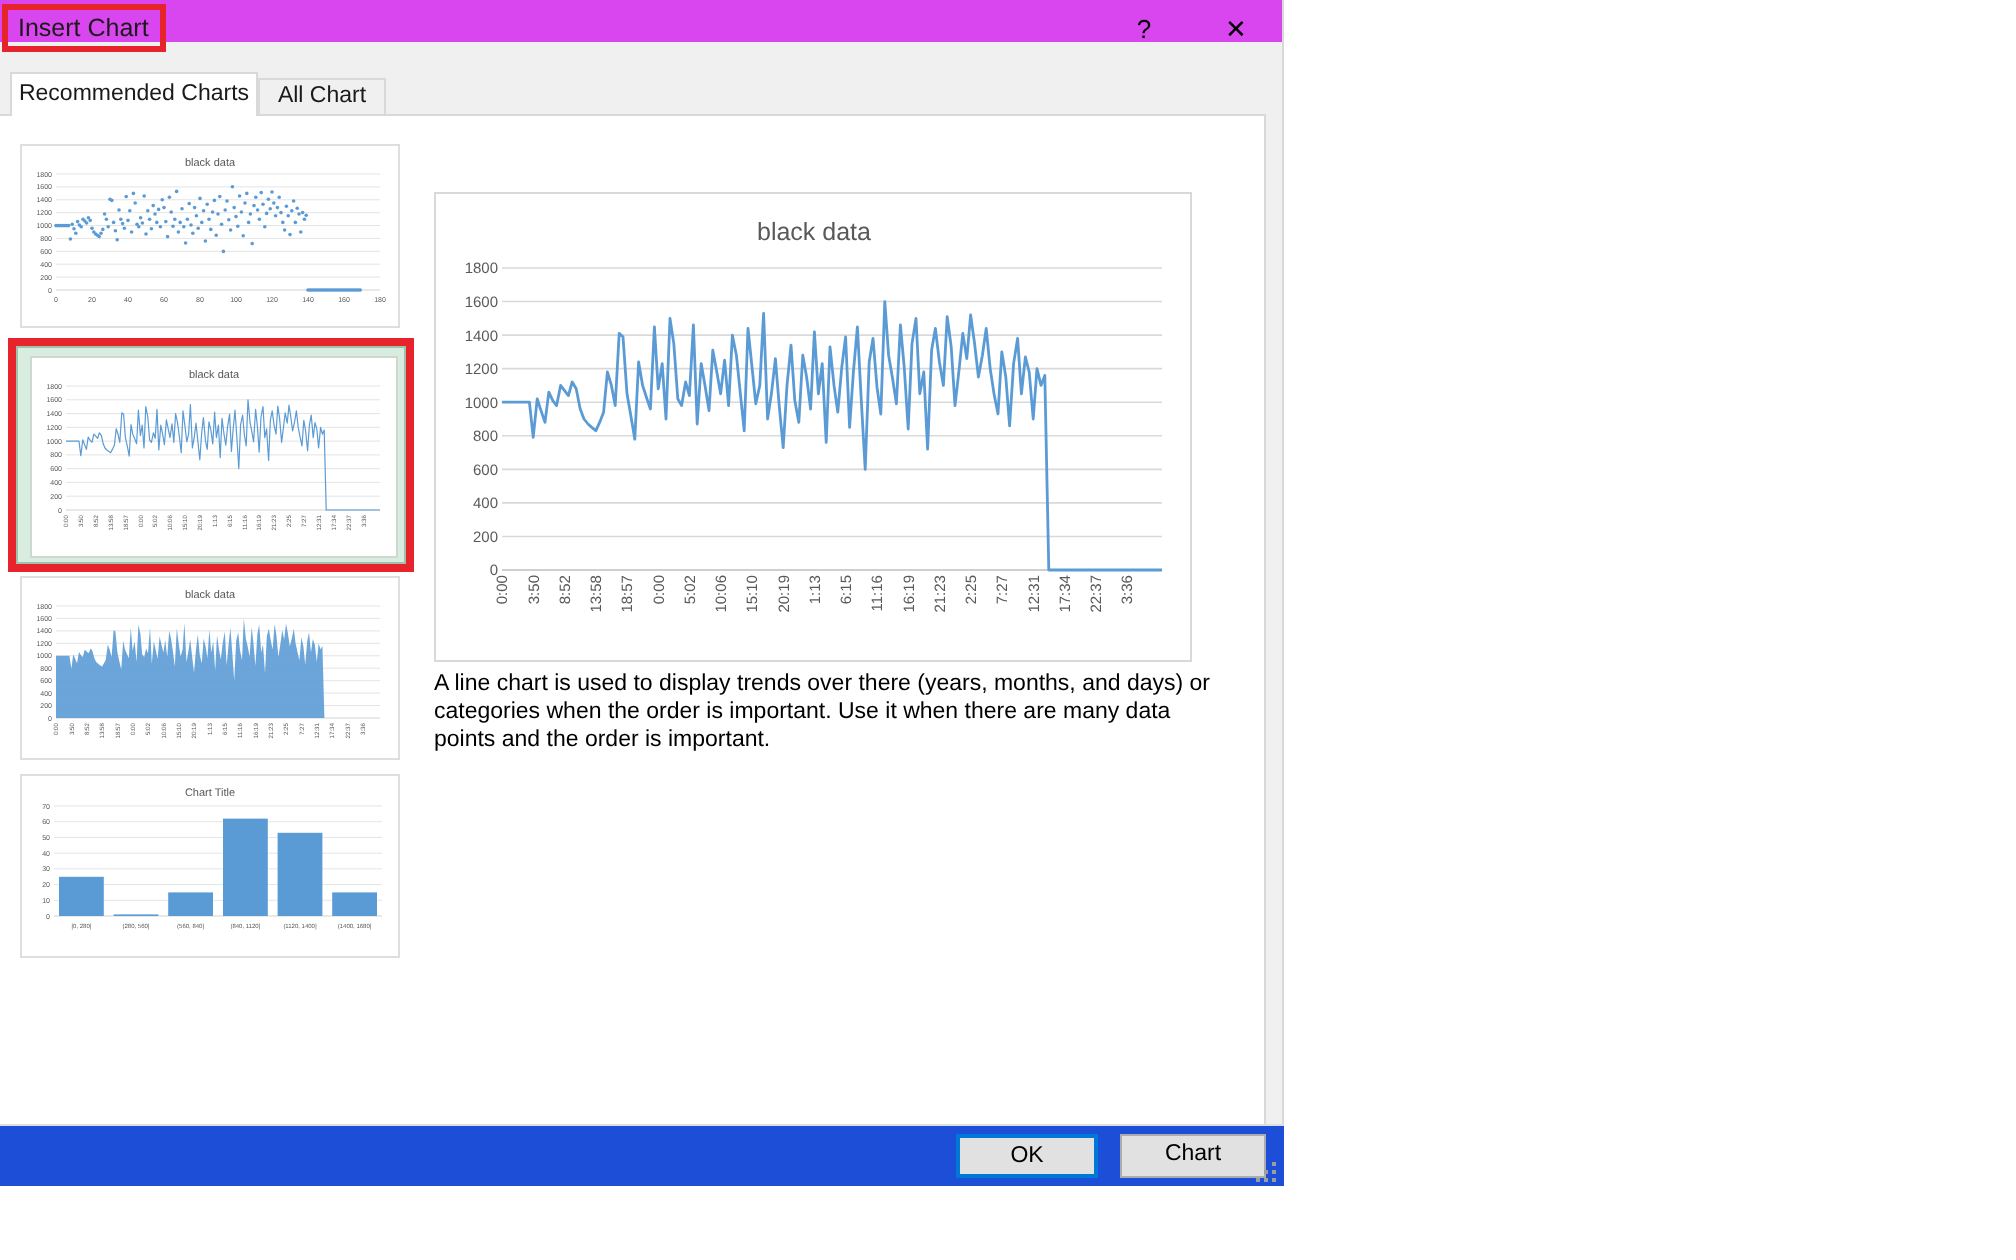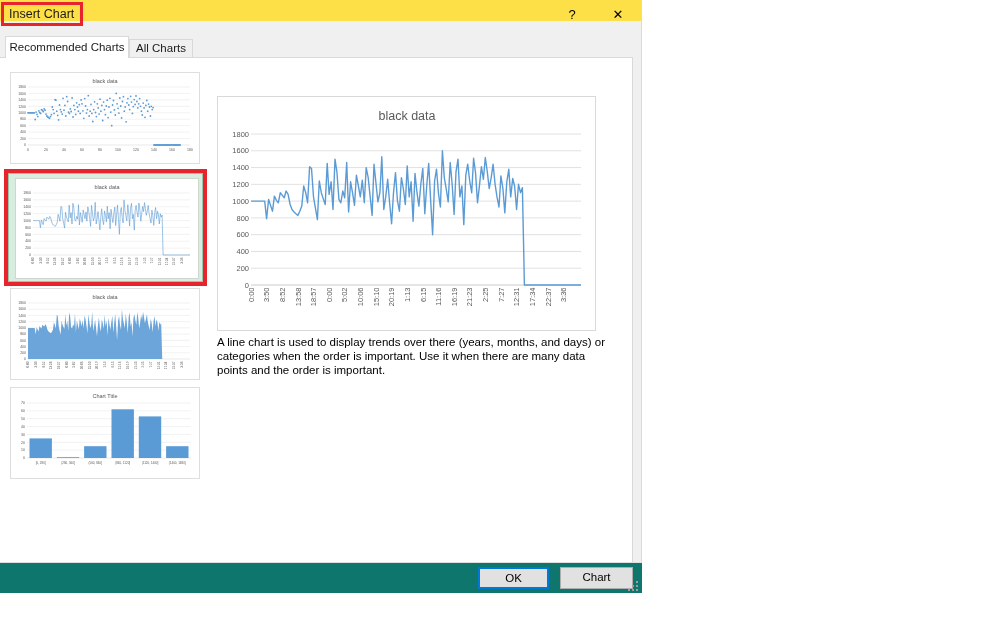--- a/index.html
+++ b/index.html
@@ -1,18 +1,18 @@
 <!DOCTYPE html>
 <html><head>
 <meta charset="utf-8">
 <style>
   * { margin:0; padding:0; box-sizing:border-box; }
   html,body { width:1008px; height:630px; background:#ffffff; font-family:"Liberation Sans", sans-serif; overflow:hidden; }
   .dialog { position:absolute; left:0; top:0; width:642px; height:593px; background:#f0f0f0; border-right:1px solid #d9d9d9; border-bottom:1px solid #d9d9d9; }
-  .titlebar { position:absolute; left:0; top:0; width:100%; height:21px; background:#fde047; }
+  .titlebar { position:absolute; left:0; top:0; width:100%; height:21px; background:#d946ef; }
   .title-text { position:absolute; left:9px; top:7px; font-size:12.5px; color:#1a1a1a; }
   .anno-title { position:absolute; left:1px; top:2px; width:82px; height:24px; border:3px solid #e7232b; }
   .cap-btn { position:absolute; top:4px; width:30px; height:22px; text-align:center; font-size:13px; color:#000; line-height:22px; cursor:default; }
   .help-btn { left:557px; }
   .close-btn { left:603px; }
   .tabstrip { position:absolute; left:0; top:30px; width:100%; height:27px; background:#f0f0f0; }
   .tab { position:absolute; font-size:11.5px; color:#1a1a1a; text-align:center; border:1px solid #d9d9d9; }
   .tab-active { left:5px; top:6px; width:124px; height:22px; background:#ffffff; border-bottom:none; line-height:21px; z-index:3; }
   .tab-inactive { left:129px; top:9px; width:64px; height:19px; background:#f0f0f0; line-height:17px; z-index:1; }
   .page { position:absolute; left:0; top:57px; width:633px; height:505px; background:#ffffff; border-top:1px solid #d9d9d9; border-right:1px solid #d9d9d9; z-index:2; }
@@ -20,21 +20,21 @@
   .thumb-1 { left:10px; top:14px; width:190px; height:92px; }
   .thumb-3 { left:10px; top:230px; width:190px; height:92px; }
   .thumb-4 { left:10px; top:329px; width:190px; height:92px; }
   .anno-sel { position:absolute; left:4px; top:111px; width:203px; height:117px; border:4px solid #e7232b; }
   .sel-green { position:absolute; left:0; top:0; width:100%; height:100%; background:#d8ecdf; border:1px solid #9cc4ab; }
   .sel-card { position:absolute; left:6px; top:4px; width:184px; height:101px; background:#fff; border:1px solid #cfd8d0; cursor:pointer; }
   .main-panel { position:absolute; left:217px; top:0; width:410px; height:100%; }
   .main-heading { position:absolute; left:0; top:14px; font-size:15px; color:#3a3a3a;margin-top:24px; }
   .preview-card { position:absolute; left:0; top:38px; width:379px; height:235px; background:#fff; border:1px solid #d9d9d9; }
   .desc { position:absolute; left:0; top:277px; width:396px; font-size:11.5px; line-height:1.22; color:#000; }
-  .footer { position:absolute; left:0; top:562px; width:642px; height:31px; background:#0f766e; border-top:1px solid #dfdfdf; }
+  .footer { position:absolute; left:0; top:562px; width:642px; height:31px; background:#1d4ed8; border-top:1px solid #dfdfdf; }
   .btn { position:absolute; top:4px; height:22px; font-family:"Liberation Sans", sans-serif; font-size:11.5px; color:#000; background:#e1e1e1; text-align:center; line-height:19px; cursor:pointer; }
   .btn-ok { left:478px; width:71px; border:2px solid #0078d7; }
   .btn-cancel { left:560px; width:73px; border:1px solid #adadad; }
   .grip { position:absolute; left:628px; top:18px; width:12px; height:12px; cursor:nwse-resize; }
   .grip i { position:absolute; width:2px; height:2px; background:#9d9d9d; }
   svg text { font-family:"Liberation Sans", sans-serif; }
 </style>
 </head>
 <body>
 
@@ -45,21 +45,21 @@
     <div class="anno-title"></div>
     <div class="cap-btn help-btn"><span>?</span></div>
     <div class="cap-btn close-btn"><span>✕</span></div>
   </div>
 
   <div class="tabstrip">
     <div class="tab tab-active">
       <span>Recommended Charts</span>
     </div>
     <div class="tab tab-inactive">
-      <span>All Charts</span>
+      <span>All Chart</span>
     </div>
   </div>
 
   <div class="page">
 
     <div class="thumb-card thumb-1">
       <div style="width:188px;height:90px;"><svg width="188" height="90" viewBox="0 0 188 90">
             <text x="94" y="10" font-size="5.5" fill="#595959" text-anchor="middle">black data</text>
             <line x1="17" y1="72" x2="179" y2="72" stroke="#bfbfbf" stroke-width="0.35"></line>
             <text x="15" y="73.26" font-size="3.5" fill="#595959" text-anchor="end">0</text>

